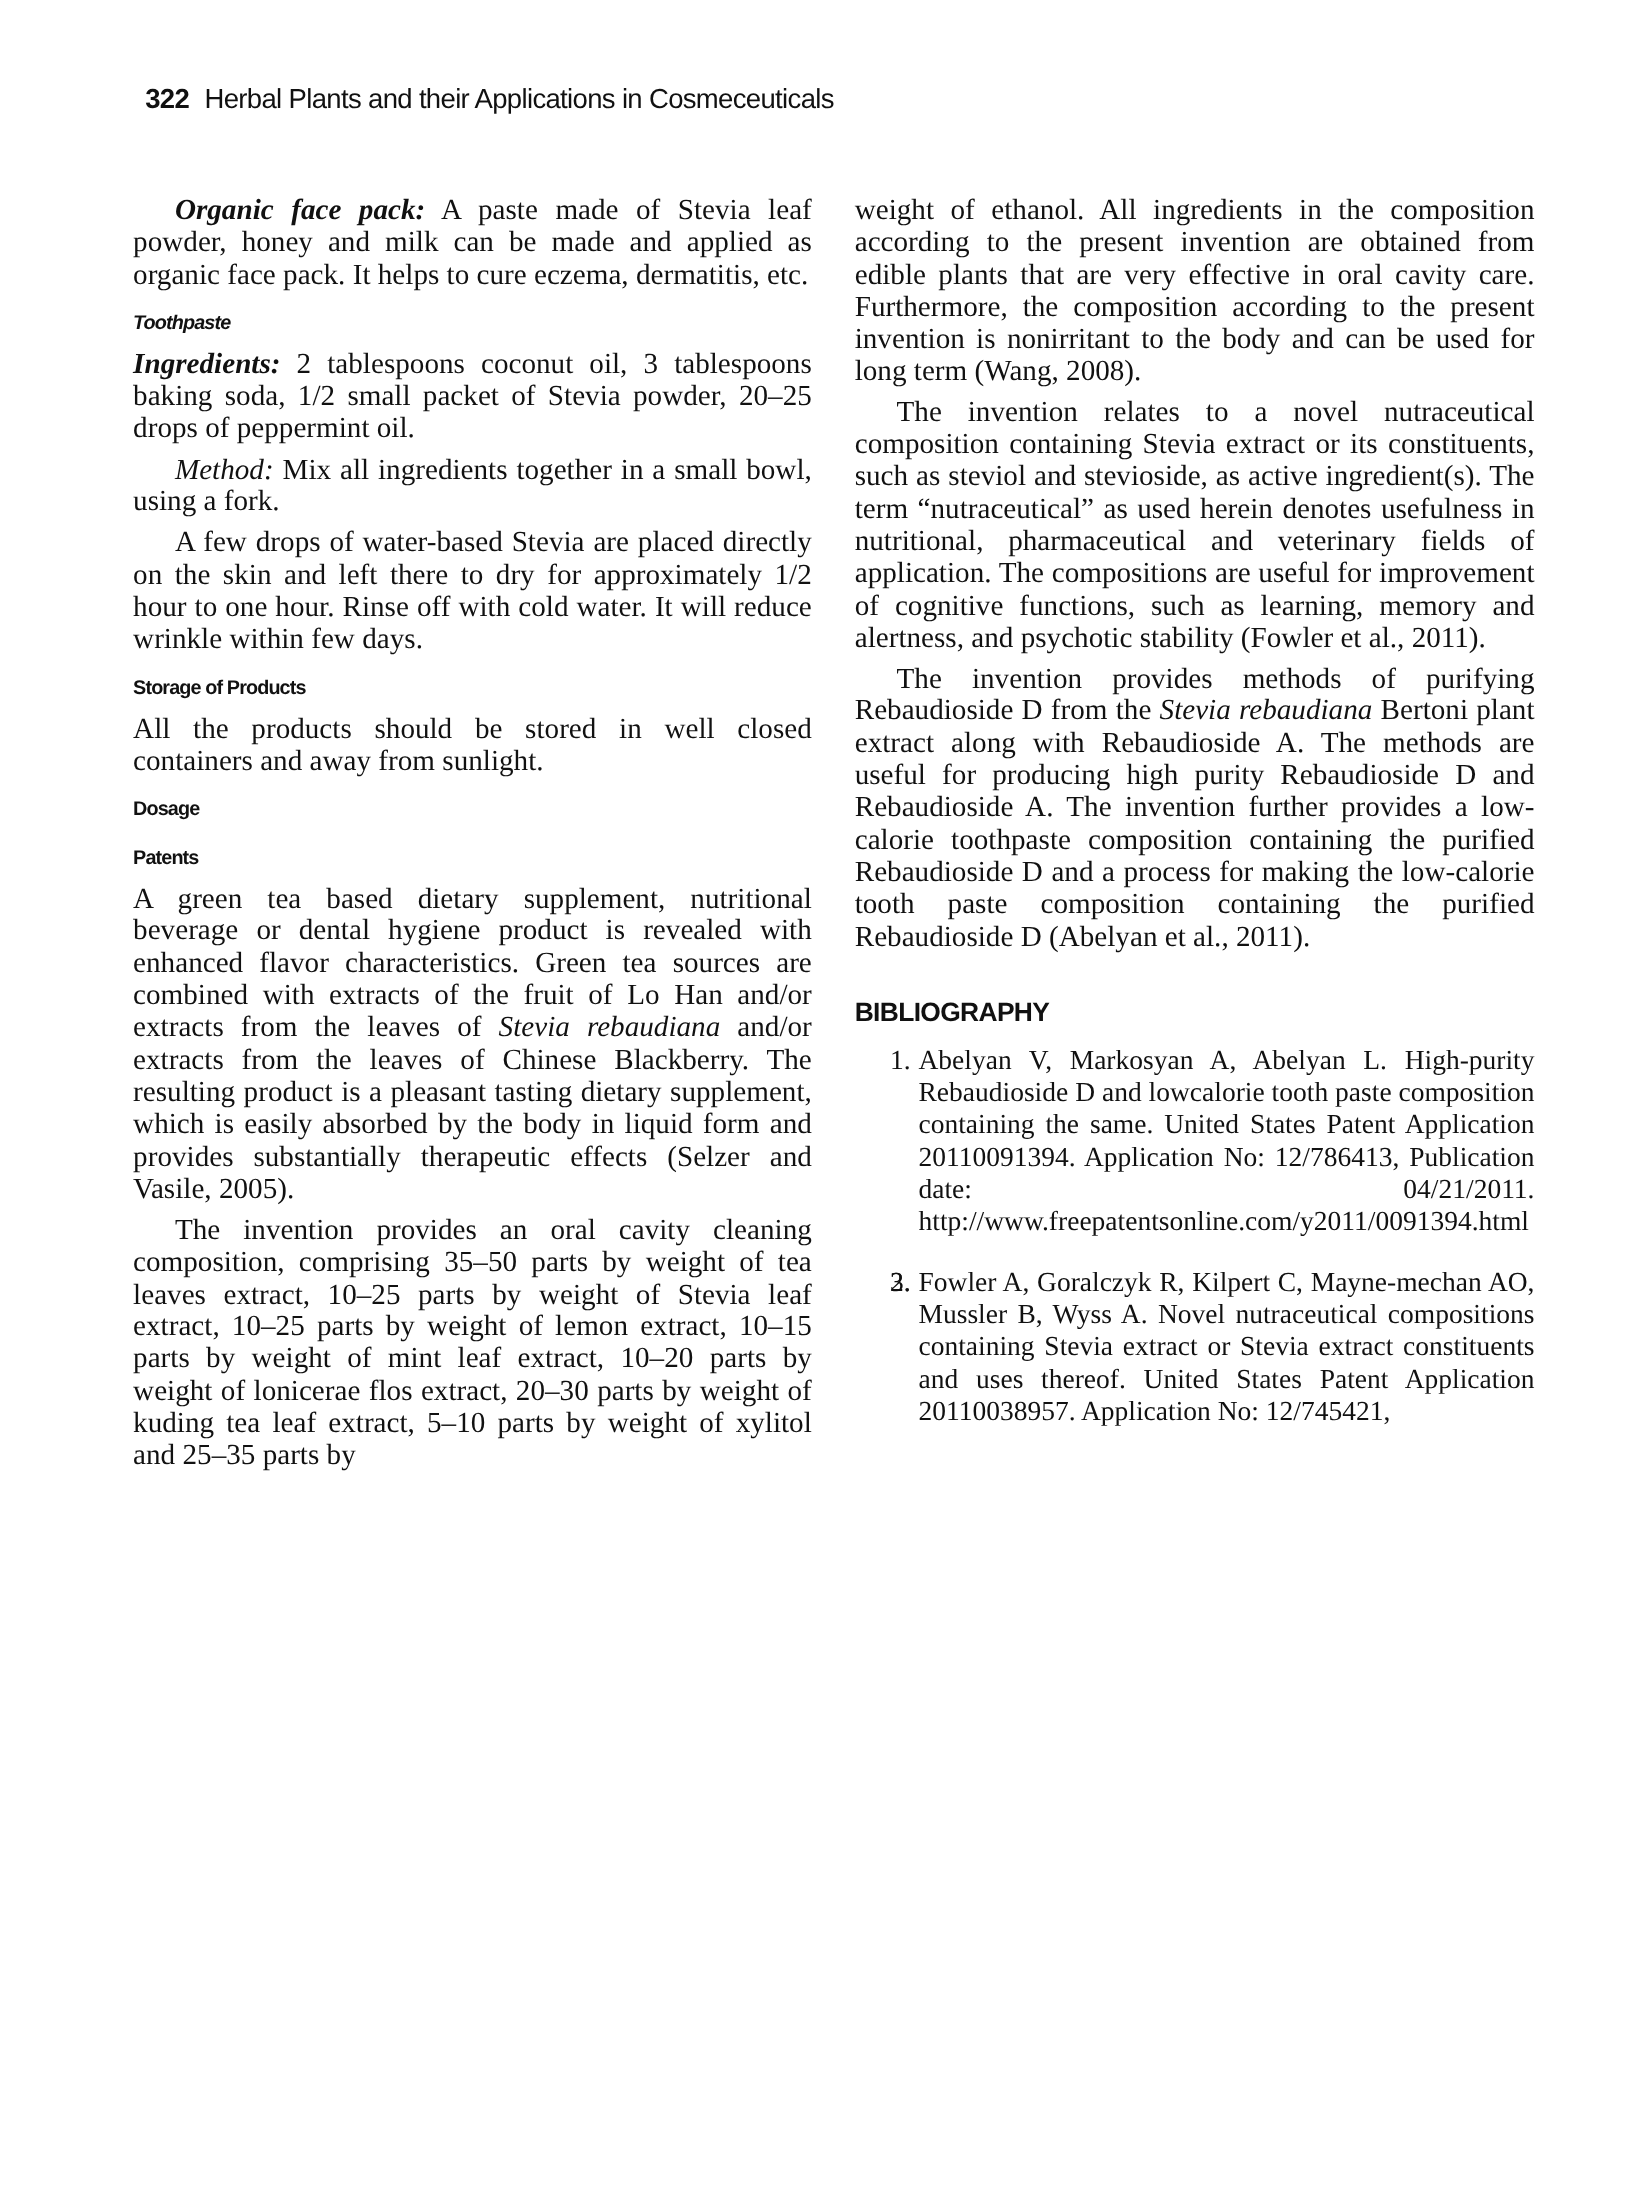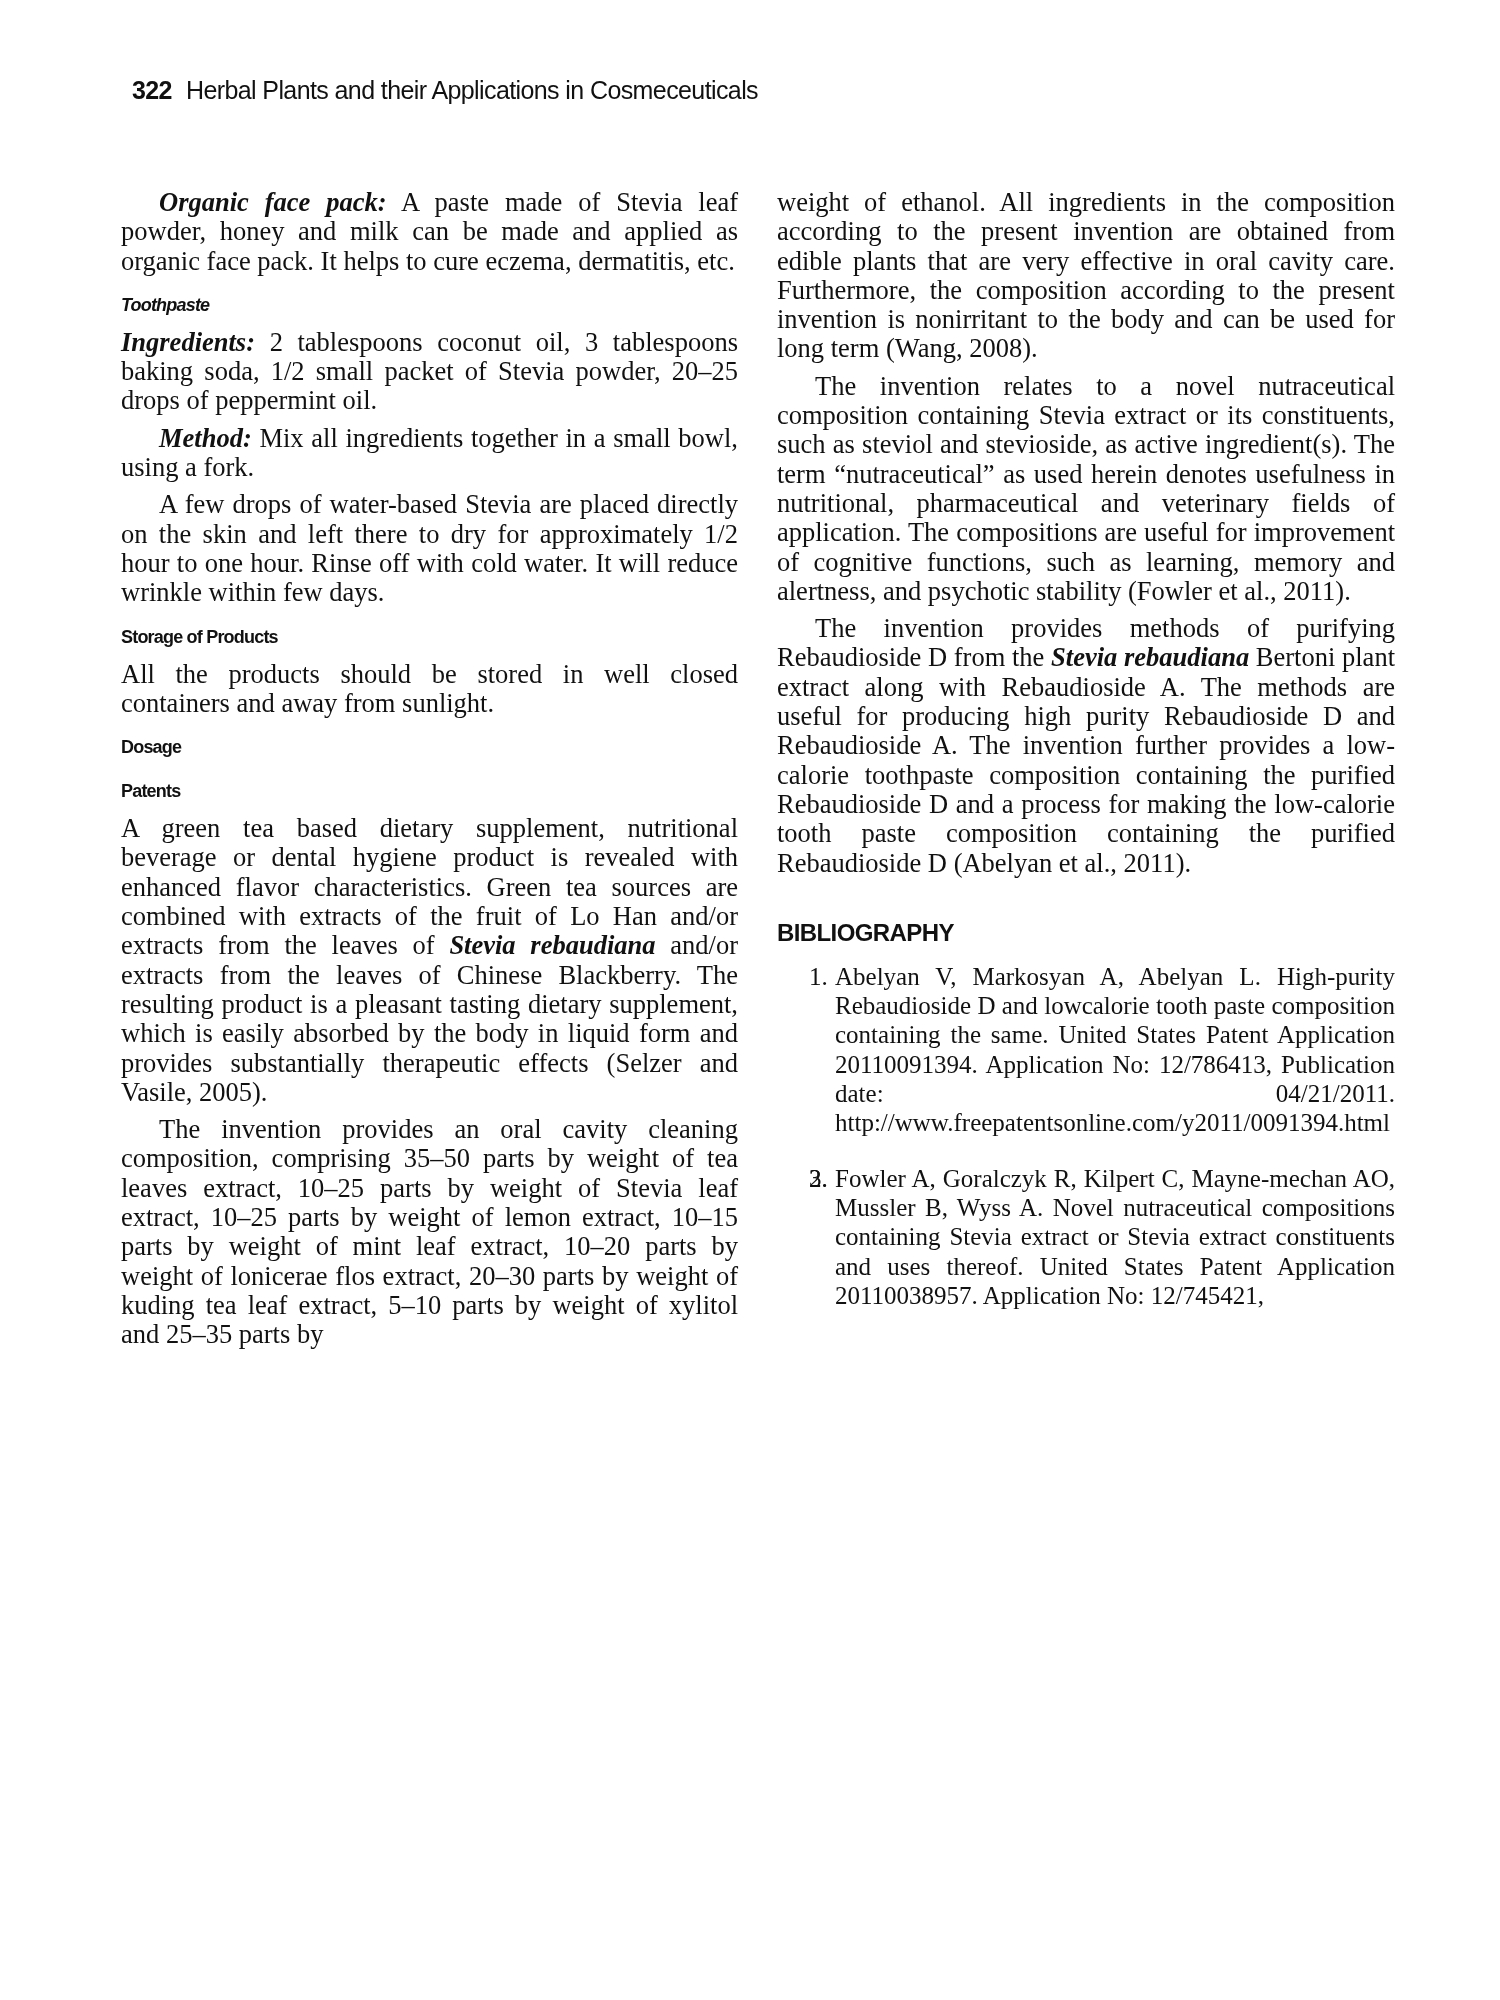--- a/index.html
+++ b/index.html
@@ -10,41 +10,41 @@
   }
   .running-head {
     position: absolute; left: 100px; top: 76px;
     font-family: "Liberation Sans", "DejaVu Sans", sans-serif;
     font-size: 25px; letter-spacing: -0.6px; color: #111;
     white-space: nowrap;
     margin-left: 32px;
   }
   .running-head .page-num { font-weight: bold; margin-right: 14px; }
   .col {
-    position: absolute; top: 188px;
+    position: absolute; top: 176px;
     font-size: 26.5px; line-height: 29.3px;
     text-align: justify; hyphens: manual;
   }
   .col.left { left: 121px; width: 617px; }
   .col.right { left: 777px; width: 618px; }
   p { margin: 0; }
   p.indent { text-indent: 38px; }
   p + p { margin-top: 8px; }
   h3 {
     font-family: "Liberation Sans", "DejaVu Sans", sans-serif;
     font-weight: bold; font-size: 18px; letter-spacing: -0.8px;
     margin: 14px 0 8px 0; line-height: 30px;
   }
   h3.italic { font-style: italic; }
   h2 {
     font-family: "Liberation Sans", "DejaVu Sans", sans-serif;
     font-weight: bold; font-size: 24px; letter-spacing: -0.6px;
     margin: 40px 0 14px 0; line-height: 30px;
   }
-  em.run { font-style: italic; font-weight: bold; }
+  em.run { font-style: italic; }
   strong.run { font-weight: bold; font-style: italic; }
   ol.refs { list-style: none; margin: 0; padding: 0; }
   ol.refs li {
     position: relative; padding-left: 58px; margin-bottom: 26px;
     font-size: 25px; line-height: 29.3px; text-align: justify;
   }
   ol.refs li .ref-num {
     position: absolute; left: 32px; top: 0;
   }
 </style>

